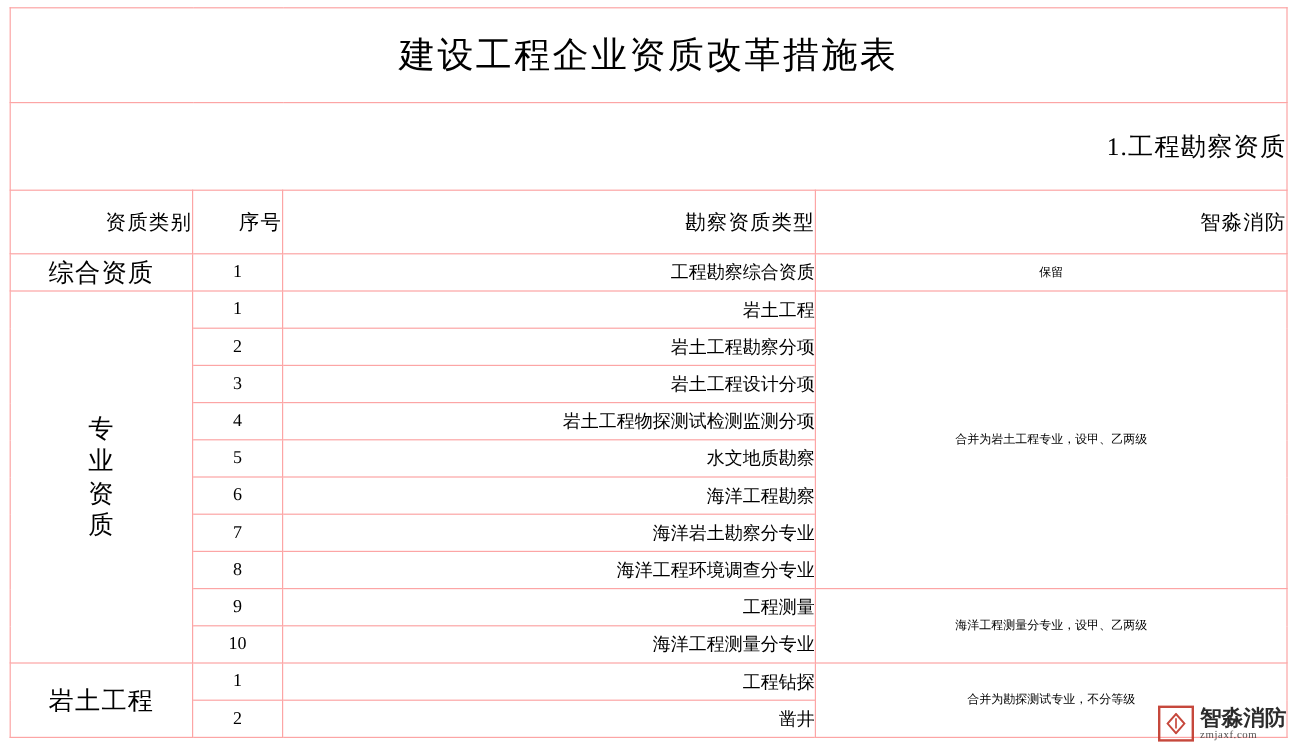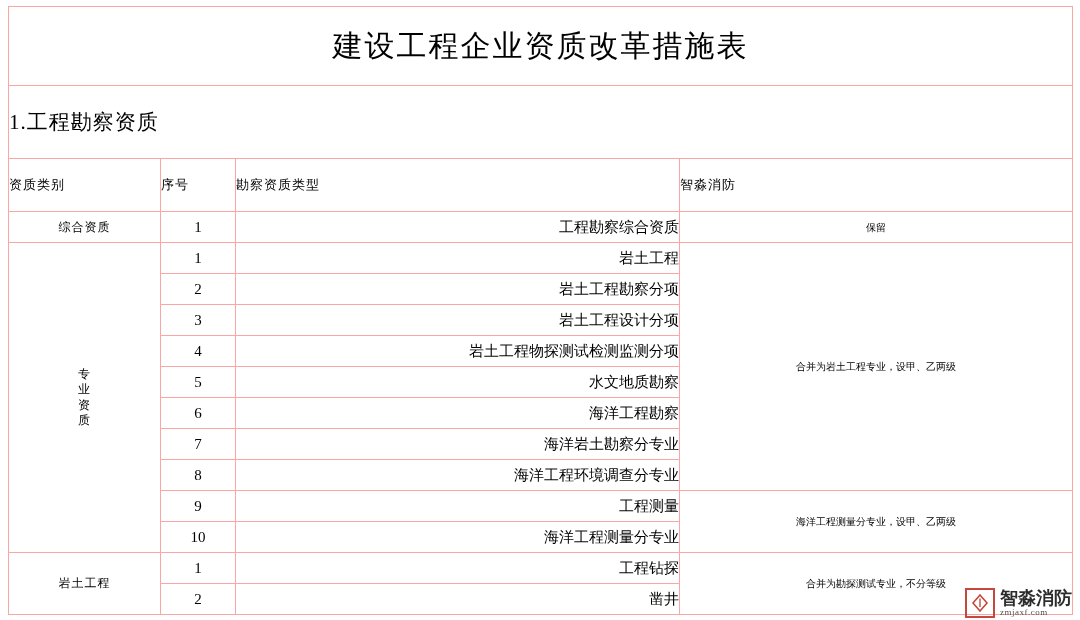--- a/index.html
+++ b/index.html
@@ -35,36 +35,36 @@
   }
   .title-cell {
     height: 78px;
     text-align: center;
     font-size: 30px;
     font-weight: bold;
     letter-spacing: 2px;
   }
   .subtitle-cell {
     height: 72px;
-    text-align: left;
+    text-align: right;
     font-size: 21px;
     font-weight: bold;
     letter-spacing: 1px;
     margin-left: 35px;
   }
   .head-cell {
     height: 52px;
-    text-align: left;
-    font-size: 13px;
+    text-align: right;
+    font-size: 17px;
     font-weight: bold;
     letter-spacing: 1px;
   }
   .cat-cell {
     text-align: center;
-    font-size: 12px;
+    font-size: 21px;
     font-weight: bold;
     letter-spacing: 1px;
     margin-top: 13px;
   }
   .cat-cell.vertical {
     line-height: 1.28;
   }
   .num-cell {
     height: 30px;
     text-align: center;

